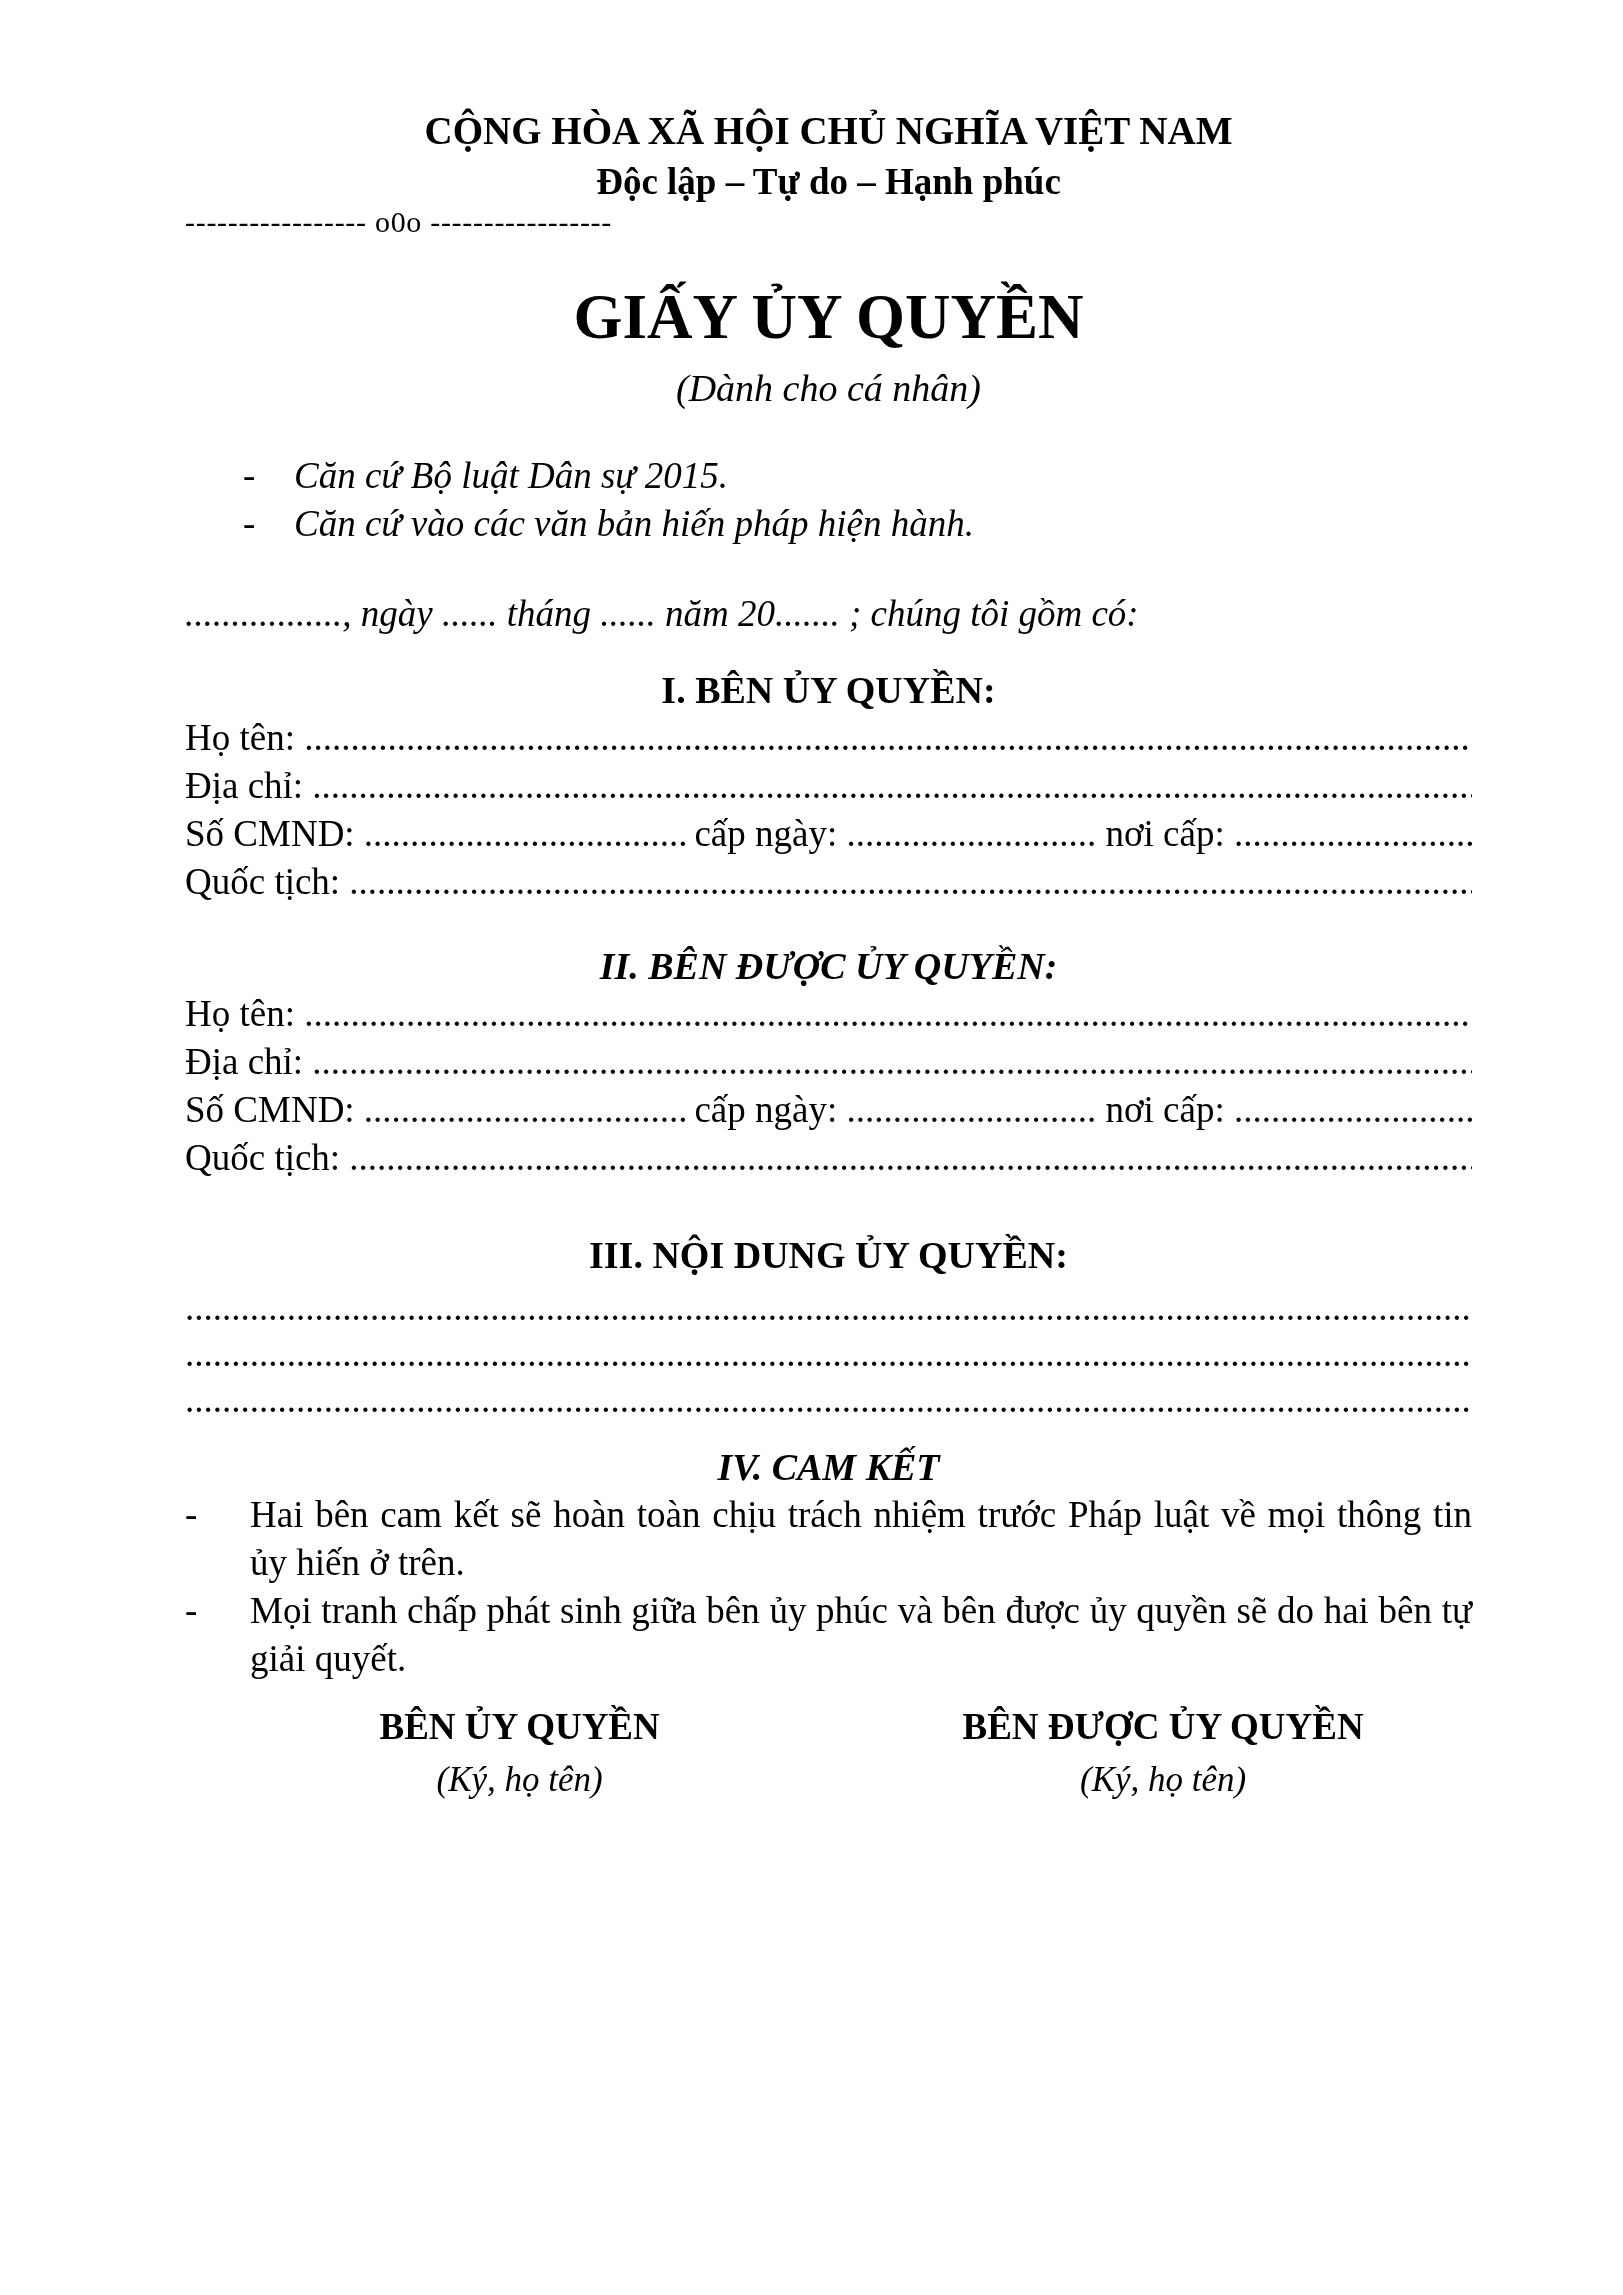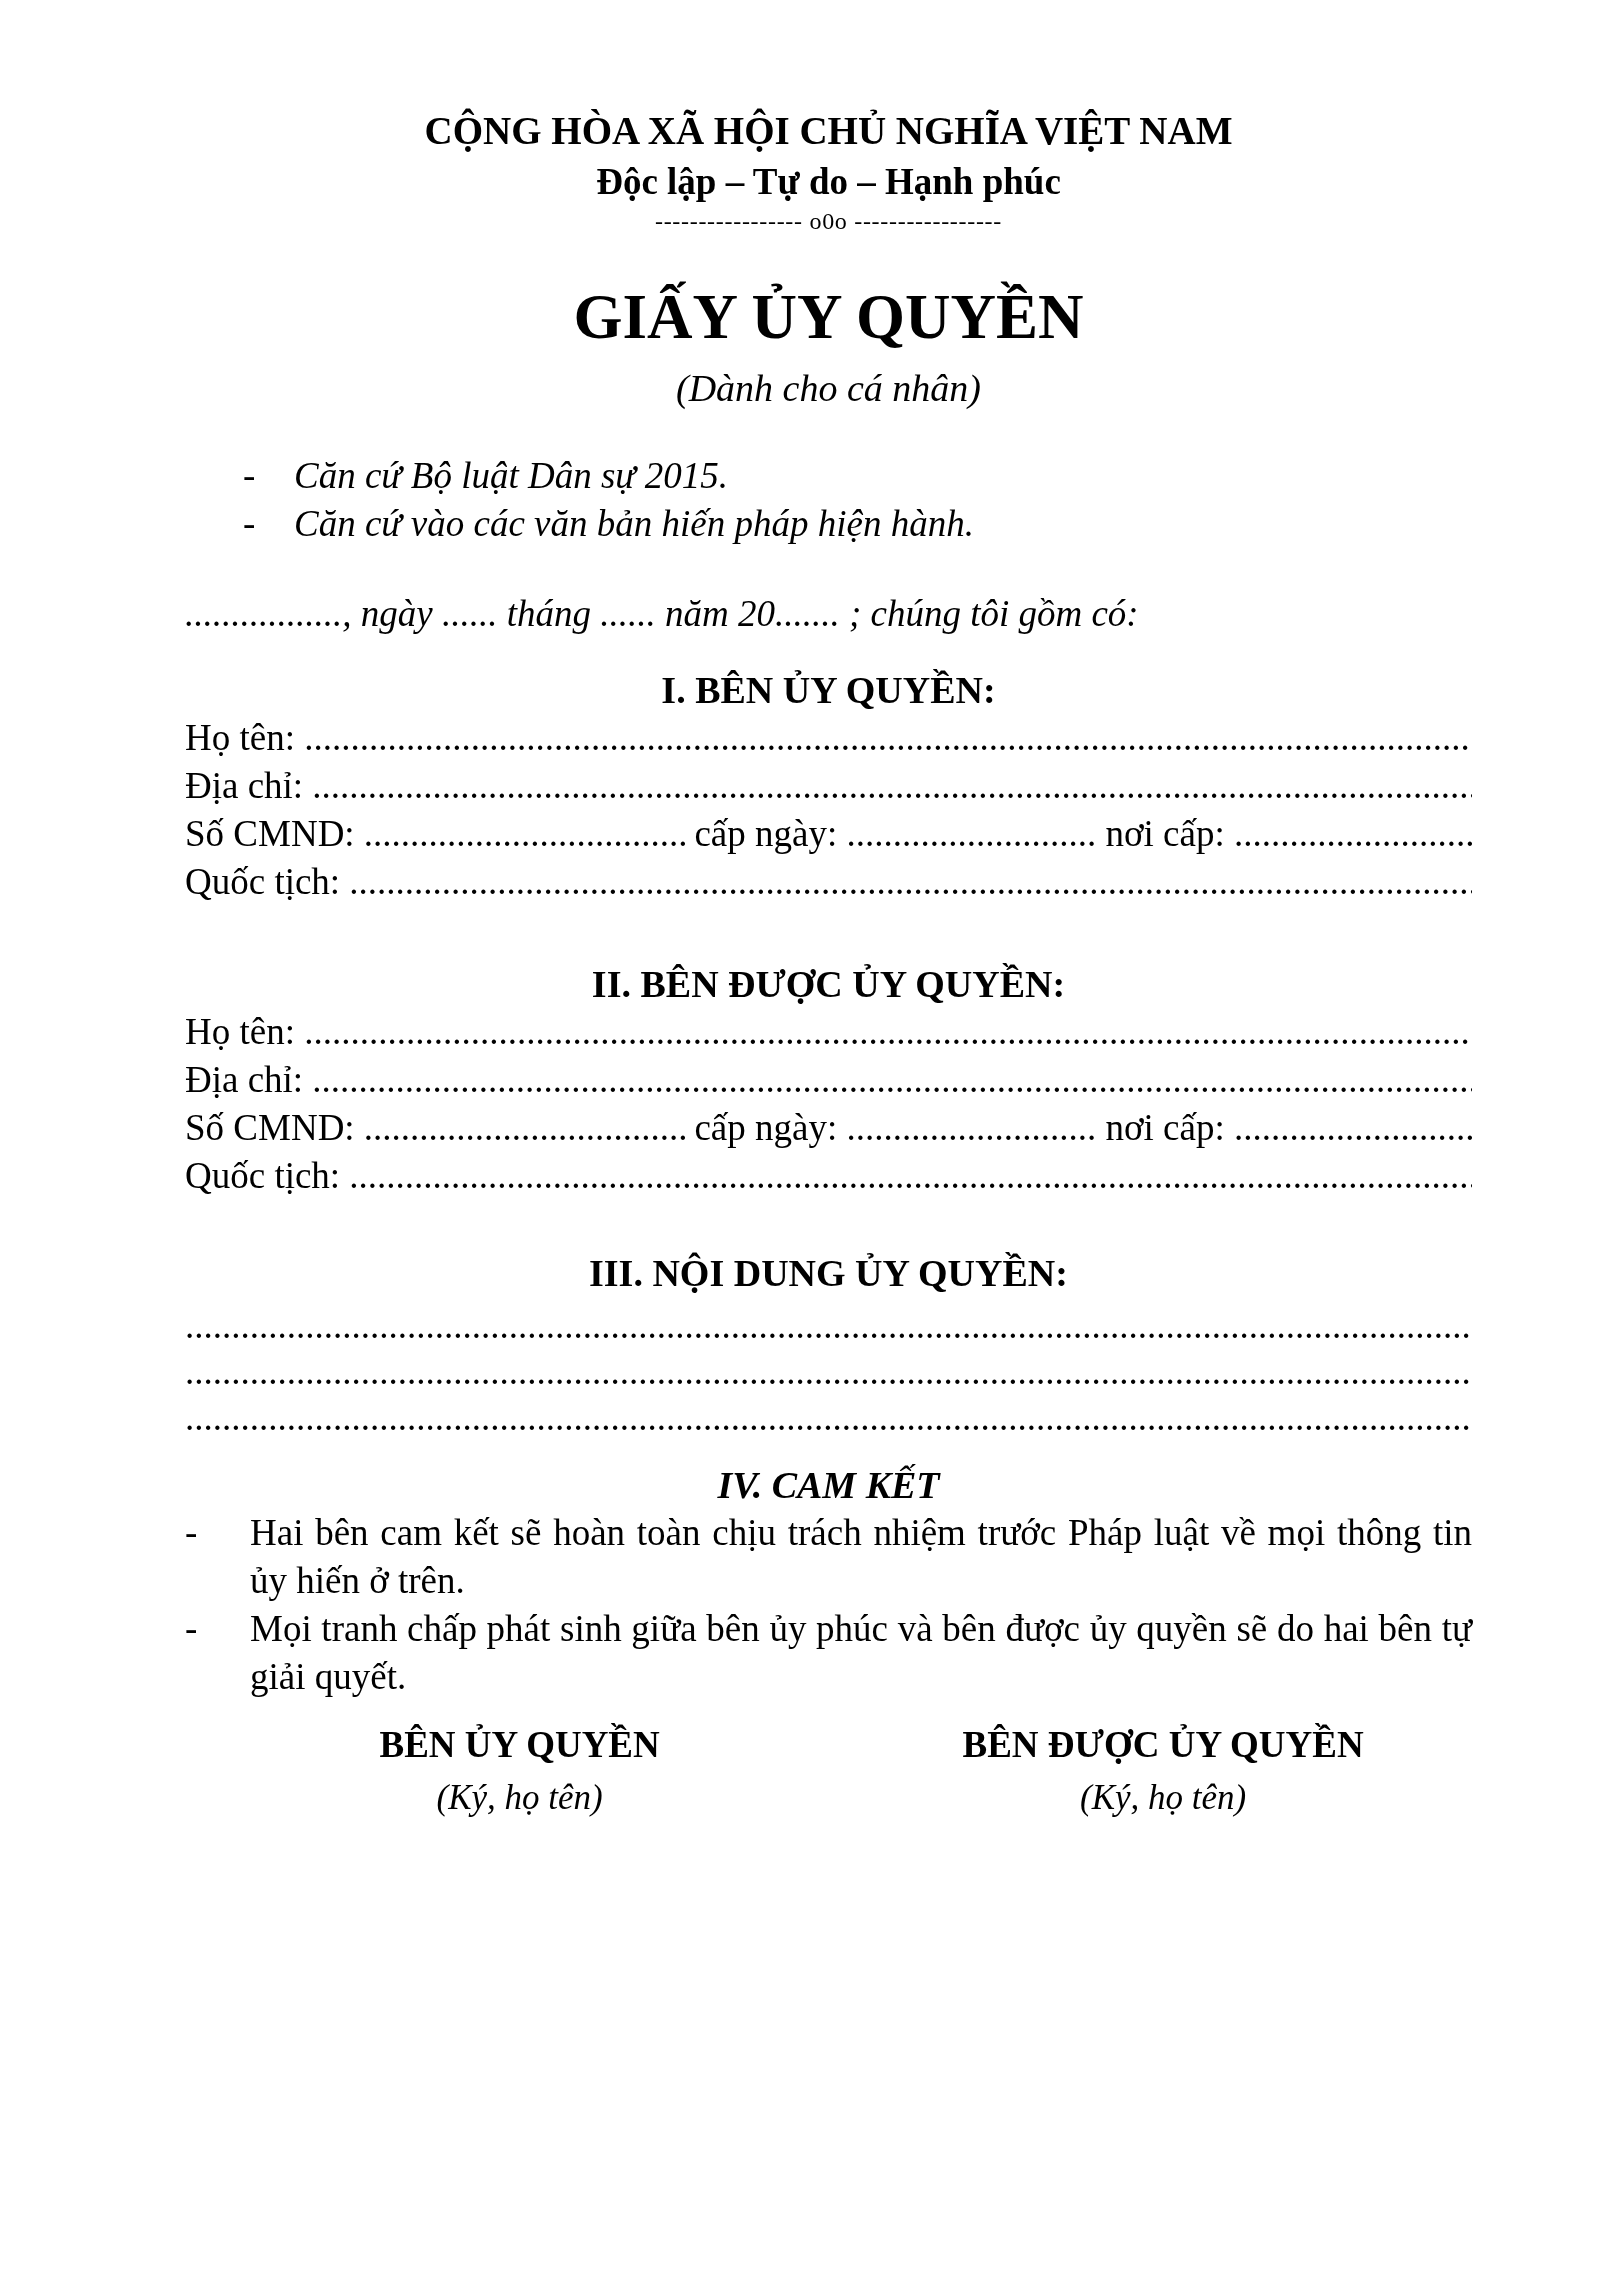--- a/index.html
+++ b/index.html
@@ -8,32 +8,32 @@
     background: #ffffff; color: #000000;
     font-family: "Liberation Serif", "DejaVu Serif", serif;
     position: relative;
   }
   .doc {
     position: absolute;
     left: 185px; top: 108px; width: 1287px;
   }
   .nat-title   { text-align: center; font-weight: bold; font-size: 39px; line-height: 46px; }
   .motto       { text-align: center; font-weight: bold; font-size: 37px; line-height: 42px; margin-top: 6.5px; }
-  .separator   { text-align: center; font-size: 24px; line-height: 33px; margin-top: 2.6px; letter-spacing: 0.7px; }
+  .separator   { font-size: 30px; line-height: 33px; margin-top: 2.6px; letter-spacing: 0.7px; }
   .title       { text-align: center; font-weight: bold; font-size: 63px; line-height: 72px; margin-top: 43px; }
   .subtitle    { text-align: center; font-style: italic; font-size: 38px; line-height: 43px; margin-top: 14.4px; }
 
   .preamble    { margin-top: 42px; }
   .p-bullet    { display: flex; padding-left: 58px; font-style: italic; font-size: 37px; line-height: 48px; }
   .p-bullet .dash { flex: 0 0 51px; }
   .date-line   { font-style: italic; font-size: 37px; line-height: 48px; margin-top: 42px; }
 
   .section-heading { font-weight: bold; font-size: 38px; line-height: 48px; text-align: center; }
   .mt-sec1 { margin-top: 27.5px; }
-  .mt-sec2 { margin-top: 54px; }
+  .mt-sec2 { margin-top: 36px; font-style: italic; }
   .mt-sec3 { margin-top: 49px; }
   .mt-sec4 { margin-top: 19.6px; font-style: italic; }
 
   .field-row { display: flex; align-items: baseline; font-size: 37px; line-height: 48px; text-align: right; }
   .label     { white-space: nowrap; padding-right: 9.2px; }
   .label.mid { padding: 0 9.2px; }
   .leader    { flex: 1 1 0; overflow: hidden; white-space: nowrap; }
   .leader.w1 { flex-grow: 1.35; }
   .leader.w2 { flex-grow: 1.05; }
   .leader.w3 { flex-grow: 1.0; }

